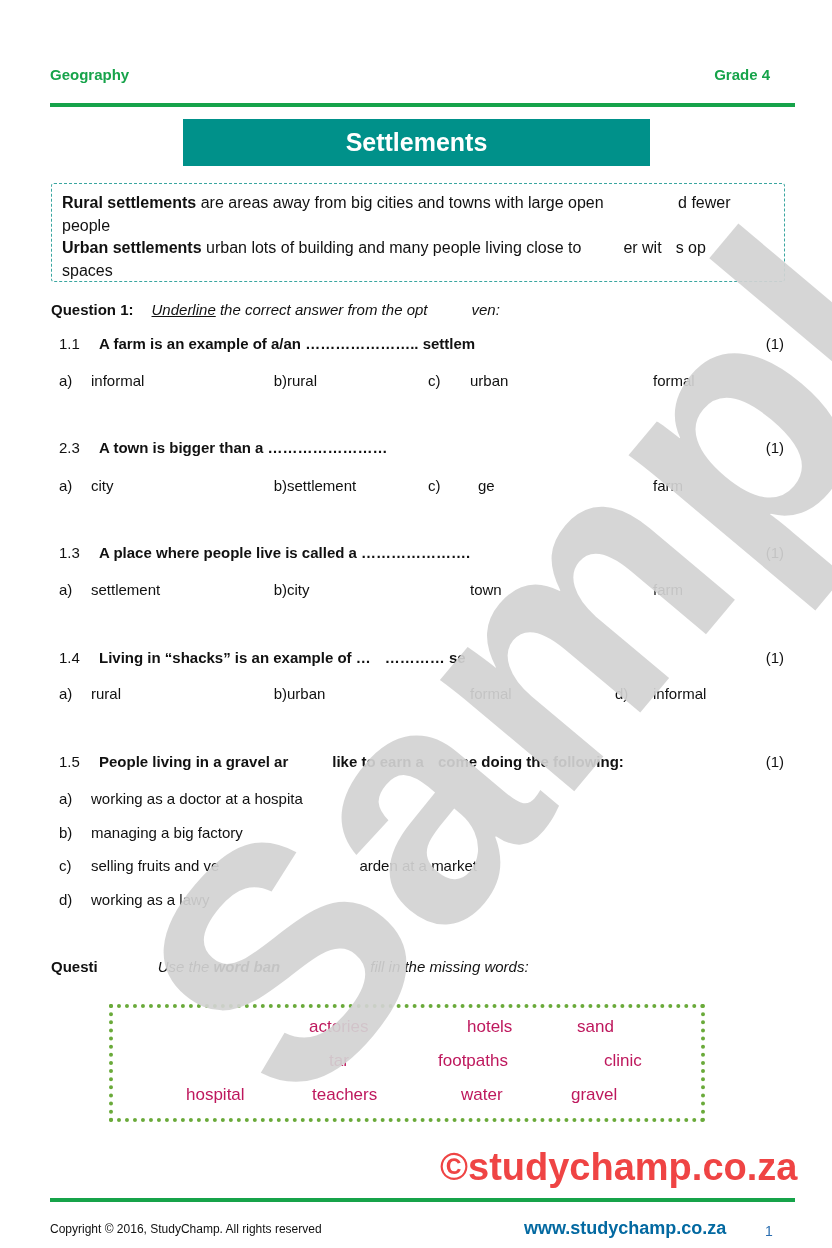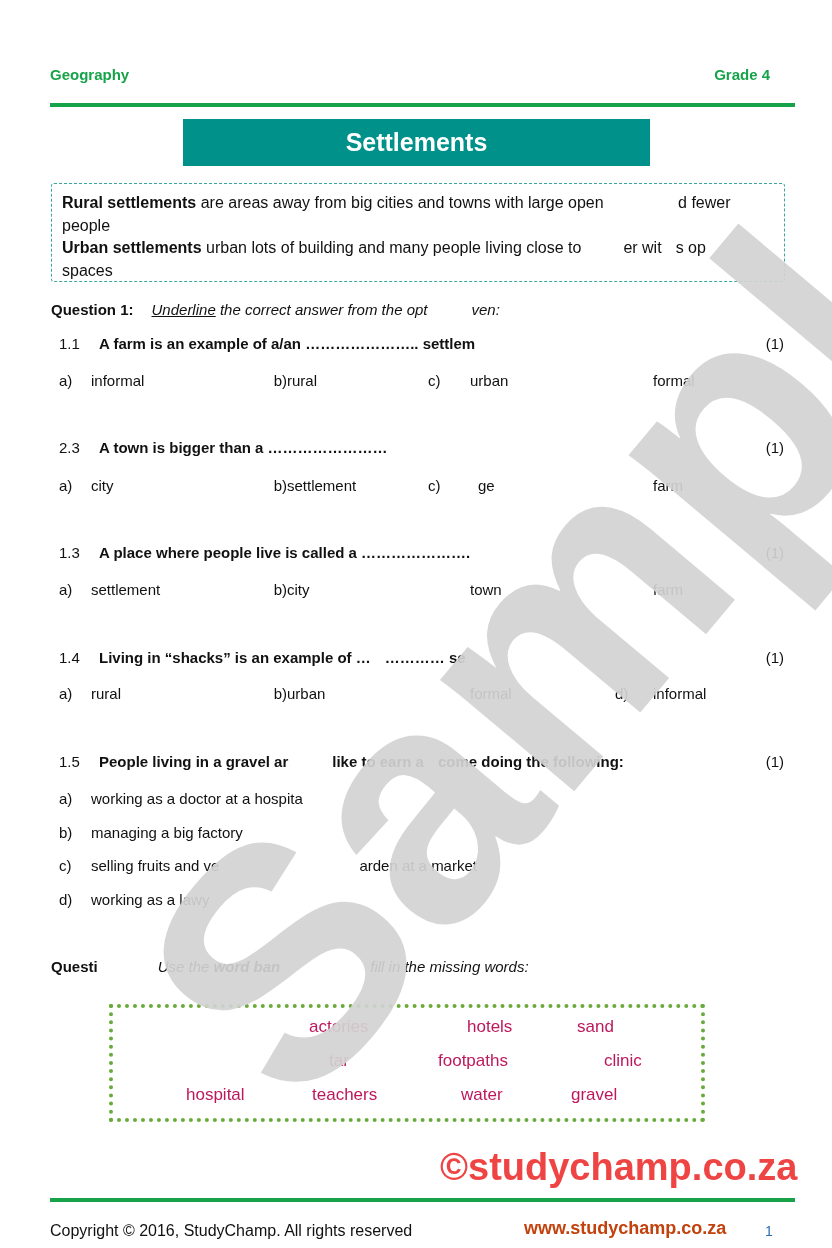--- a/index.html
+++ b/index.html
@@ -27,22 +27,22 @@
   .opt { position:absolute; top:0; white-space:nowrap; }
   .opt .lt { display:inline-block; width:32px; }
   .opt.c1 { left:0; } .opt.c2 { left:186px;text-align:right; } .opt.c2 .lt{width:42px;}
   .opt.c3 { left:369px; } .opt.c3 .lt{width:42px;} .opt.c4 { left:556px; } .opt.c4 .lt{width:38px;}
   .vlist { position:absolute; left:59px; font-size:15px; }
   .vlist div { height:33.5px; }
   .vlist .lt { display:inline-block; width:32px; }
   .wordbank { position:absolute; left:109px; top:976px; width:596px; height:118px;
               border:4px dotted #6aaa3a; box-sizing:border-box; font-size:17px; color:#be185d; }
   .word { position:absolute; }
-  .foot-copy { position:absolute; left:50px; top:1194px; font-size:16px; color:#111; }
-  .foot-url { position:absolute; left:524px; top:1190px; font-size:18px; font-weight:bold; color:#c2410c; }
+  .foot-copy { position:absolute; left:50px; top:1194px; font-size:12px; color:#111; }
+  .foot-url { position:absolute; left:524px; top:1190px; font-size:18px; font-weight:bold; color:#0369a1; }
   .foot-page { position:absolute; left:765px; top:1195px; font-size:14px; color:#2a6db0; }
   .wm-site { position:absolute; left:440px; top:1118px; font-size:38px; font-weight:bold; color:#ef4444; letter-spacing:0px; }
   .wm-sample { position:absolute; left:0; top:0; width:832px; height:1248px; pointer-events:none; }
 </style>
 </head>
 <body>
 
 <div class="page">
 
   <div class="hdr left">Geography</div>

